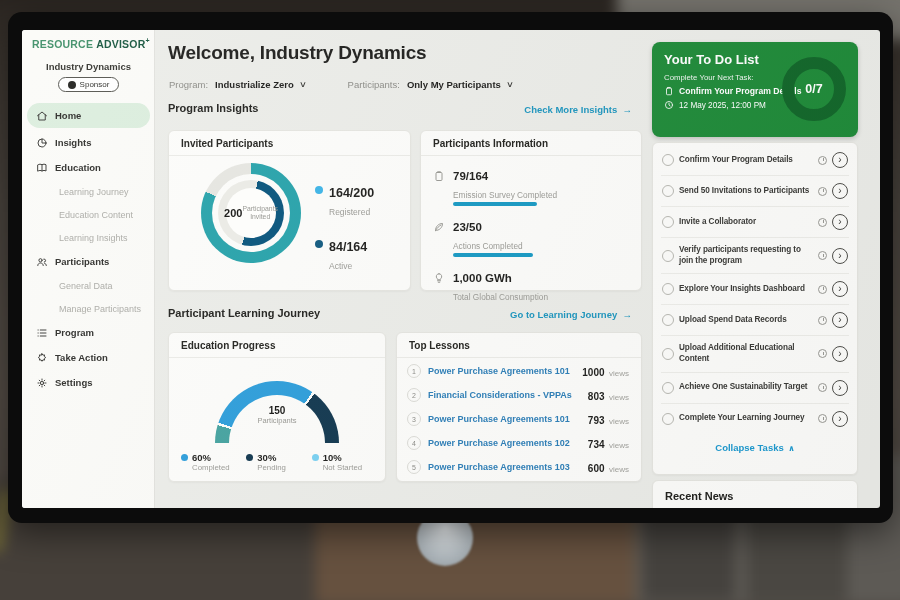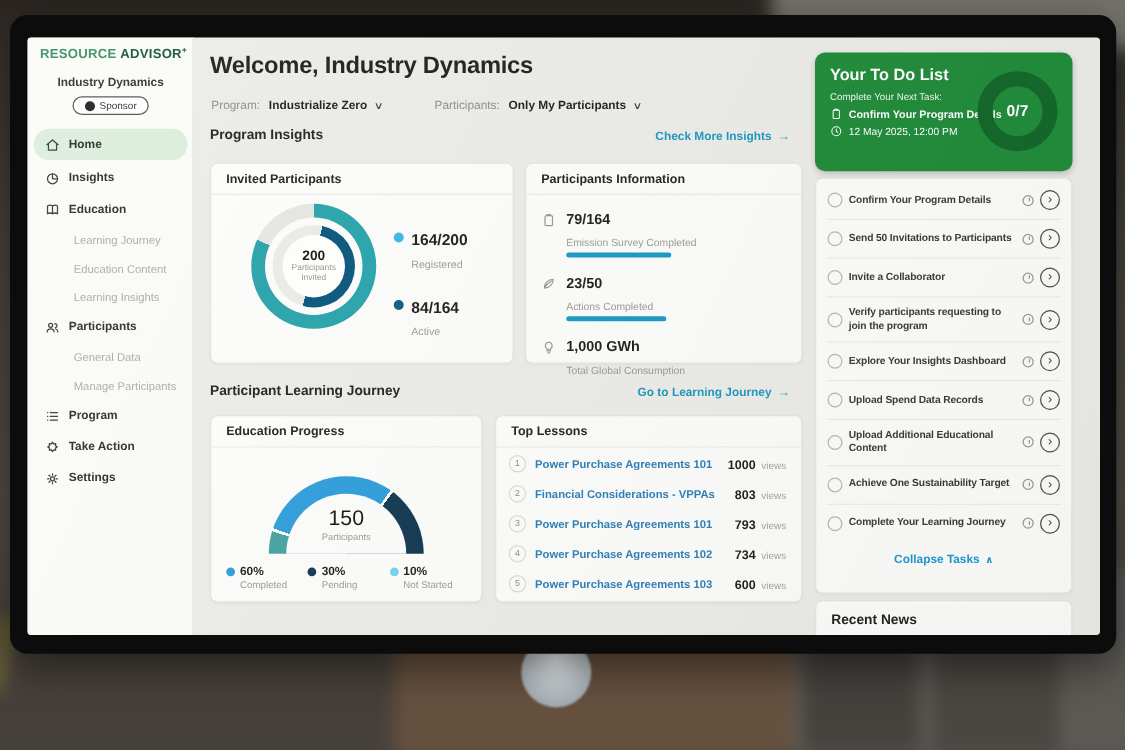--- a/index.html
+++ b/index.html
@@ -64,21 +64,21 @@
     font-size:10px; font-weight:800; color:#23231f; border-bottom:1px solid #ececE8; border-bottom:1px solid #ecece8; }
 
   
   .donut { position:absolute; left:32px; top:32px; width:100px; height:100px; border-radius:50%;
     background:conic-gradient(var(--c) calc(var(--pct)*1%), var(--t) 0); }
   .donut::after { content:''; position:absolute; inset:11px; border-radius:50%; background:#fdfdfb; }
   .donut-in { position:absolute; left:49px; top:49px; width:66px; height:66px; border-radius:50%;
     background:conic-gradient(from 12deg, var(--c) calc(var(--pct)*3.6deg), var(--t) 0); z-index:1; }
   .donut-in::after { content:''; position:absolute; inset:8px; border-radius:50%; background:#fdfdfb; }
   .donut-center { position:absolute; left:32px; top:32px; width:100px; height:100px; z-index:2;
-    display:flex; flex-direction:column; align-items:center; justify-content:center; text-align:center; }
+    display:flex; flex-direction:row; align-items:center; justify-content:center; text-align:center; }
   .donut-center .v { font-size:11px; font-weight:800; color:#1f1f1d; }
   .donut-center .l { font-size:6.8px; color:#9a9a95; line-height:1.25; }
   .dlegend { position:absolute; left:146px; top:52px; display:flex; flex-direction:column; gap:18px; }
   .dlegend .row { display:flex; gap:6px; }
   .dlegend .dot { width:8px; height:8px; border-radius:50%; margin-top:3px; }
   .dlegend .v { font-size:12.5px; font-weight:800; color:#1d1d1b; line-height:1.1; }
   .dlegend .l { font-size:8.5px; color:#9b9b96; }
 
   
   .pinfo-body { position:absolute; left:0; top:25px; right:0; bottom:0; padding:10px 14px 0 12px; }
@@ -96,21 +96,21 @@
     background:conic-gradient(from 270deg at 50% 100%,
       var(--g1) 0 calc(var(--p1)*1.8deg - 1.2deg),
       #fdfdfb calc(var(--p1)*1.8deg - 1.2deg) calc(var(--p1)*1.8deg + 1.2deg),
       var(--g2) calc(var(--p1)*1.8deg + 1.2deg) calc((var(--p1) + var(--p2))*1.8deg - 1.2deg),
       #fdfdfb calc((var(--p1) + var(--p2))*1.8deg - 1.2deg) calc((var(--p1) + var(--p2))*1.8deg + 1.2deg),
       var(--g3) calc((var(--p1) + var(--p2))*1.8deg + 1.2deg) 180deg,
       transparent 180deg); }
   .gauge::after { content:''; position:absolute; left:14px; right:14px; top:14px; bottom:0;
     border-radius:110px 110px 0 0; background:#fdfdfb; }
   .gauge-center { position:absolute; left:46px; top:72px; width:124px; text-align:center; z-index:2; }
-  .gauge-center .v { font-size:17px; font-weight:400; color:#1d1d1b; }
+  .gauge-center .v { font-size:10px; font-weight:700; color:#1d1d1b; }
   .gauge-center .l { font-size:7.5px; color:#9b9b96; }
   .glegend { position:absolute; left:12px; top:119px; right:8px; display:flex; }
   .glegend .item { width:70px; }
   .glegend .top { display:flex; align-items:center; gap:4px; font-size:9.5px; font-weight:800; color:#1d1d1b; }
   .glegend .dot { width:7px; height:7px; border-radius:50%; }
   .glegend .l { font-size:7.8px; color:#9b9b96; margin-left:11px; }
 
   
   .lessons { position:absolute; left:0; top:26px; right:0; }
   .lesson-row { display:flex; align-items:center; gap:7px; height:24px; padding:0 12px 0 10px; }

